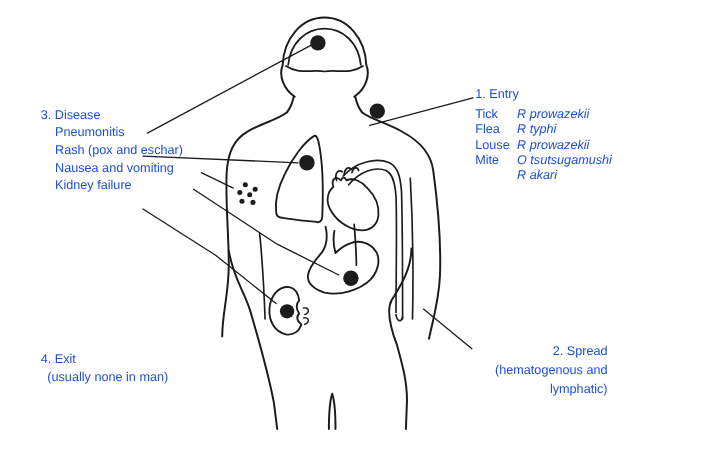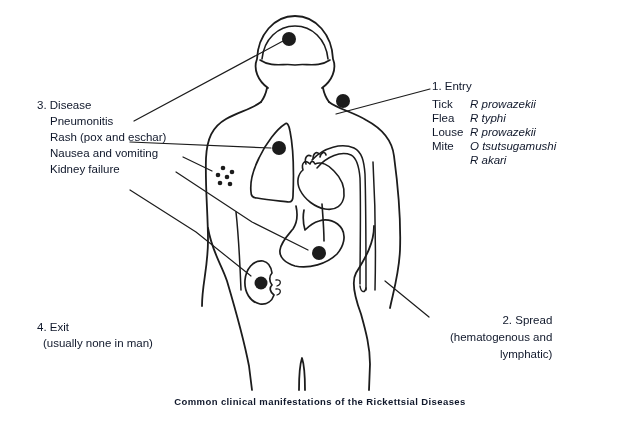--- a/index.html
+++ b/index.html
@@ -1,18 +1,18 @@
 <!DOCTYPE html>
 <html><head>
 <meta charset="utf-8">
 <style>
   html,body{margin:0;padding:0;background:#ffffff;}
   .stage{
     position:relative;width:640px;height:423px;background:#ffffff;overflow:hidden;
-    font-family:"Liberation Sans",sans-serif;color:#0f172a;
+    font-family:"Liberation Sans",sans-serif;color:#1d4ed8;
   }
   .figure-svg{position:absolute;left:0;top:0;width:640px;height:423px;}
   .label-block{position:absolute;font-size:11.5px;line-height:16px;white-space:nowrap;}
   .label-title{font-size:11.5px;}
   .indent{margin-left:13px;}
   .entry-block{left:432px;top:79px;line-height:14px;}
   .entry-rows{margin-top:4px;}
   .entry-row{display:flex;line-height:14px;}
   .entry-vector{width:38px;}
   .organism{font-style:italic;}
@@ -145,15 +145,14 @@
     <div class="indent">Rash (pox and eschar)</div>
     <div class="indent">Nausea and vomiting</div>
     <div class="indent">Kidney failure</div>
   </div>
 
   <div class="label-block exit-block">
     <div class="label-title">4. Exit</div>
     <div class="exit-note">(usually none in man)</div>
   </div>
 
-  <div class="caption">Common clinical manifestations of the Rickettsial Diseases</div>
 
 </div>
 
 </body></html>

